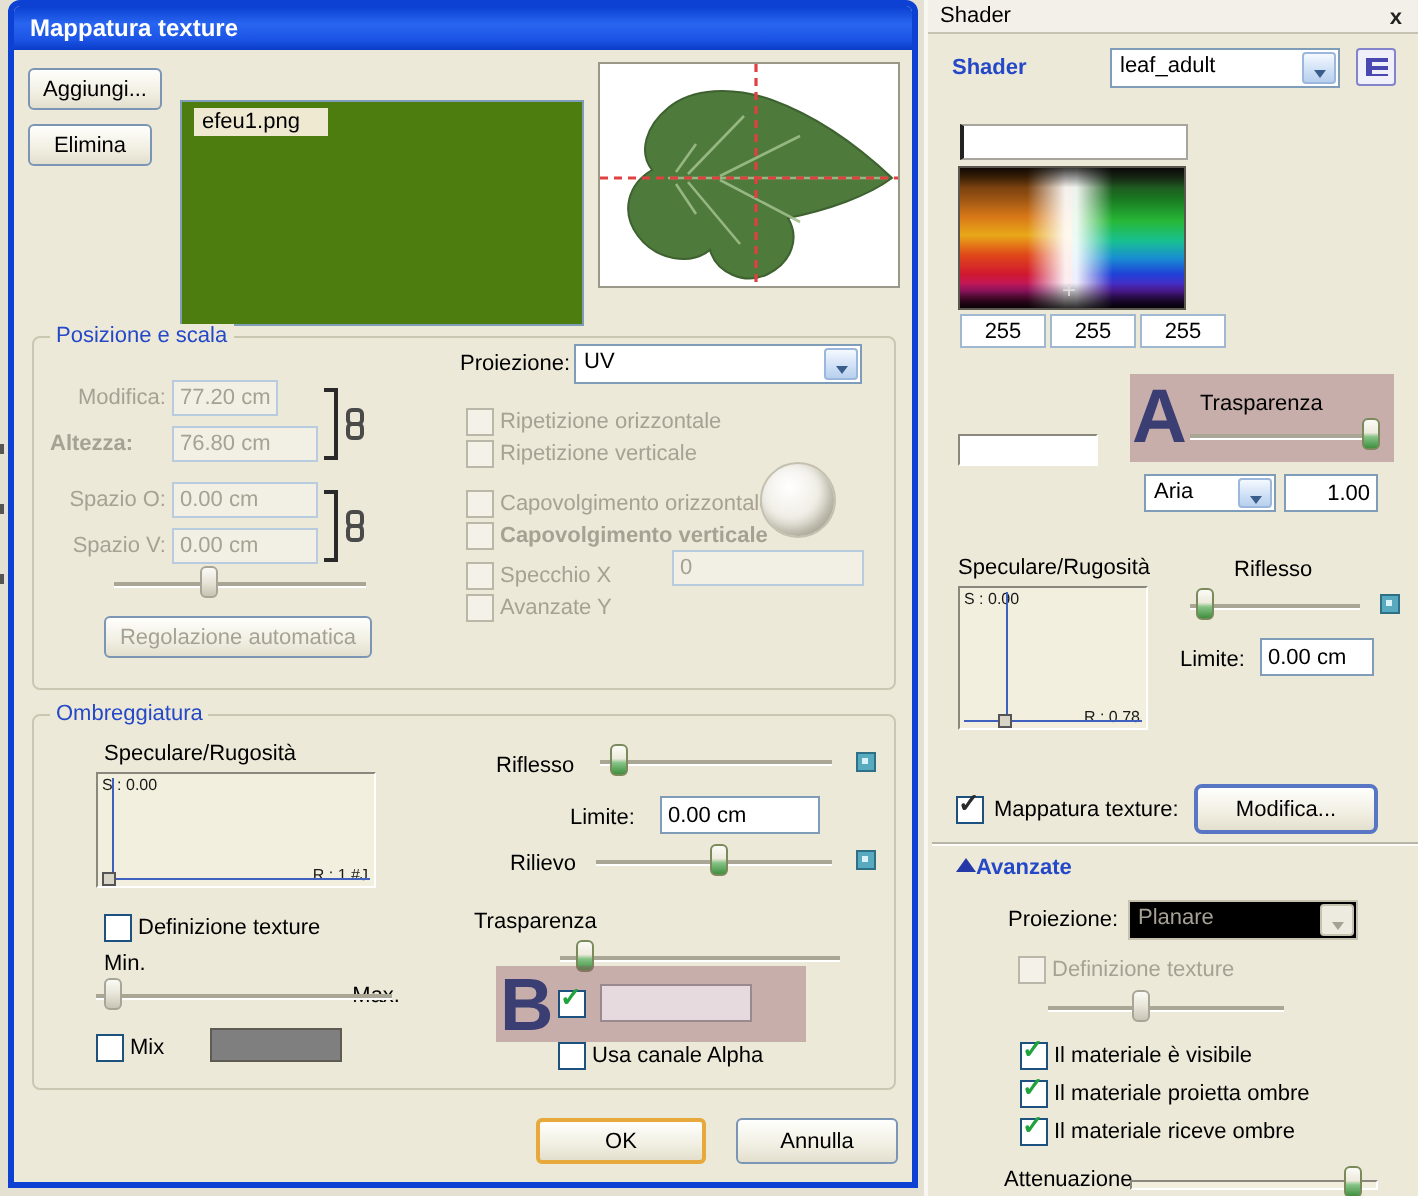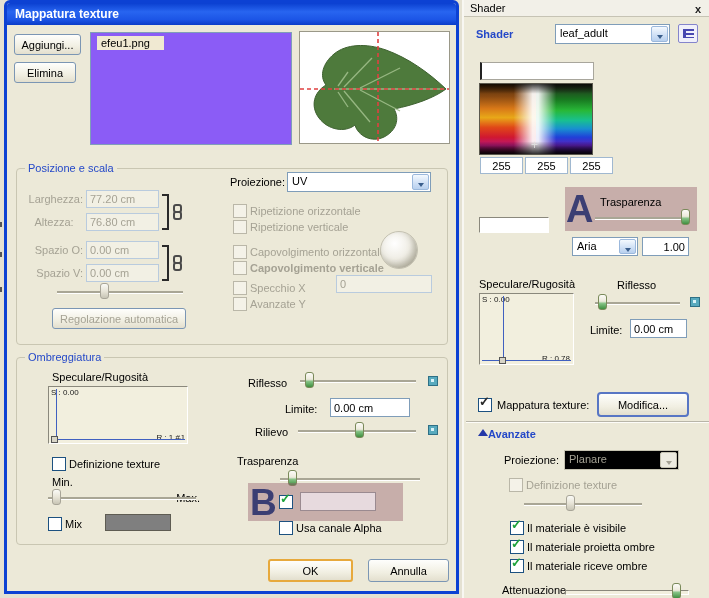--- a/index.html
+++ b/index.html
@@ -83,21 +83,21 @@
           border:1px solid #C4C1B1; box-shadow:inset -3px -3px 6px rgba(110,105,85,0.35); box-sizing:border-box; }
 
   .bracket { position:absolute; width:7px; border-top:2px solid #2A2A2A; border-right:2px solid #2A2A2A;
              border-bottom:2px solid #2A2A2A; box-sizing:border-box; }
   .chain { position:absolute; width:9px; height:16px; }
   .chain::before, .chain::after { content:''; position:absolute; left:1px; width:5px; height:5px;
              border:2px solid #4A4A4A; border-radius:3px; }
   .chain::before { top:0; }
   .chain::after { top:7px; }
 
-  .listbox { position:absolute; background:#8b5cf6; border:1px solid #7F9DB9; box-sizing:border-box; }
+  .listbox { position:absolute; background:#4d7c0f; border:1px solid #7F9DB9; box-sizing:border-box;margin-top:18px; }
   .listitem { display:inline-block; margin:3px 0 0 6px; padding:1px 14px 1px 4px; background:#F0E9D2; }
 
   .preview { position:absolute; background:#fff; border:1px solid #9A9888; box-sizing:border-box; overflow:hidden; }
 
   .spectrum { position:absolute; border:1px solid #5A584E; box-sizing:border-box; overflow:hidden; }
   .spec-left, .spec-right { position:absolute; top:0; bottom:0; width:50%; }
   .spec-left { left:0; background:linear-gradient(180deg,#4A2808,#8A4A12 18%,#D87818 35%,#E8A818 48%,#E04818 62%,#D01830 76%,#B81878 88%,#38081E); }
   .spec-right { right:0; background:linear-gradient(180deg,#282820,#187820 22%,#28B838 38%,#18C090 52%,#1890D0 64%,#2040D8 76%,#6020B8 88%,#200830); }
   .spec-white { position:absolute; left:0; right:0; top:0; bottom:0;
                 background:linear-gradient(90deg, rgba(255,255,255,0) 30%, rgba(255,255,255,0.92) 47%, rgba(255,255,255,0.92) 52%, rgba(255,255,255,0) 68%); }
@@ -152,23 +152,23 @@
           <g stroke="#E04040" stroke-width="1.6" stroke-dasharray="4 3">
             <line x1="78" y1="0" x2="78" y2="113"></line>
             <line x1="0" y1="57" x2="151" y2="57"></line>
           </g>
         </svg>
       </div>
 
       <div class="groupbox" style="left:9px; top:143px; width:432px; height:177px;"></div>
       <div class="group-title" style="left:18px; top:137px;">Posizione e scala</div>
 
-      <div class="lbl lbl-dis" style="left:18px; top:168px; width:58px; text-align:right;">Larghezza:</div>
-      <input class="tb tb-dis" style="left: 79px; top: 165px; width: 73px; height: 18px;" readonly="" value="77.20 cm">
-      <div class="lbl lbl-dis" style="left:18px; top:191px; width:58px; text-align:center;">Altezza:</div>
+      <div class="lbl lbl-dis" style="left:18px; top:168px; width:58px; text-align:right;">Modifica:</div>
+      <input class="tb tb-dis" style="left: 79px; top: 165px; width: 53px; height: 18px;" readonly="" value="77.20 cm">
+      <div class="lbl lbl-dis" style="left:18px; top:191px; width:58px; text-align:left;font-weight:bold;">Altezza:</div>
       <input class="tb tb-dis" style="left: 79px; top: 188px; width: 73px; height: 18px;" readonly="" value="76.80 cm">
       <div class="bracket" style="left:155px; top:169px; height:36px;"></div>
       <div class="chain" style="left:165px; top:179px;"></div>
 
       <div class="lbl lbl-dis" style="left:18px; top:219px; width:58px; text-align:right;">Spazio O:</div>
       <input class="tb tb-dis" style="left: 79px; top: 216px; width: 73px; height: 18px;" readonly="" value="0.00 cm">
       <div class="lbl lbl-dis" style="left:18px; top:242px; width:58px; text-align:right;">Spazio V:</div>
       <input class="tb tb-dis" style="left: 79px; top: 239px; width: 73px; height: 18px;" readonly="" value="0.00 cm">
       <div class="bracket" style="left:155px; top:220px; height:36px;"></div>
       <div class="chain" style="left:165px; top:230px;"></div>

